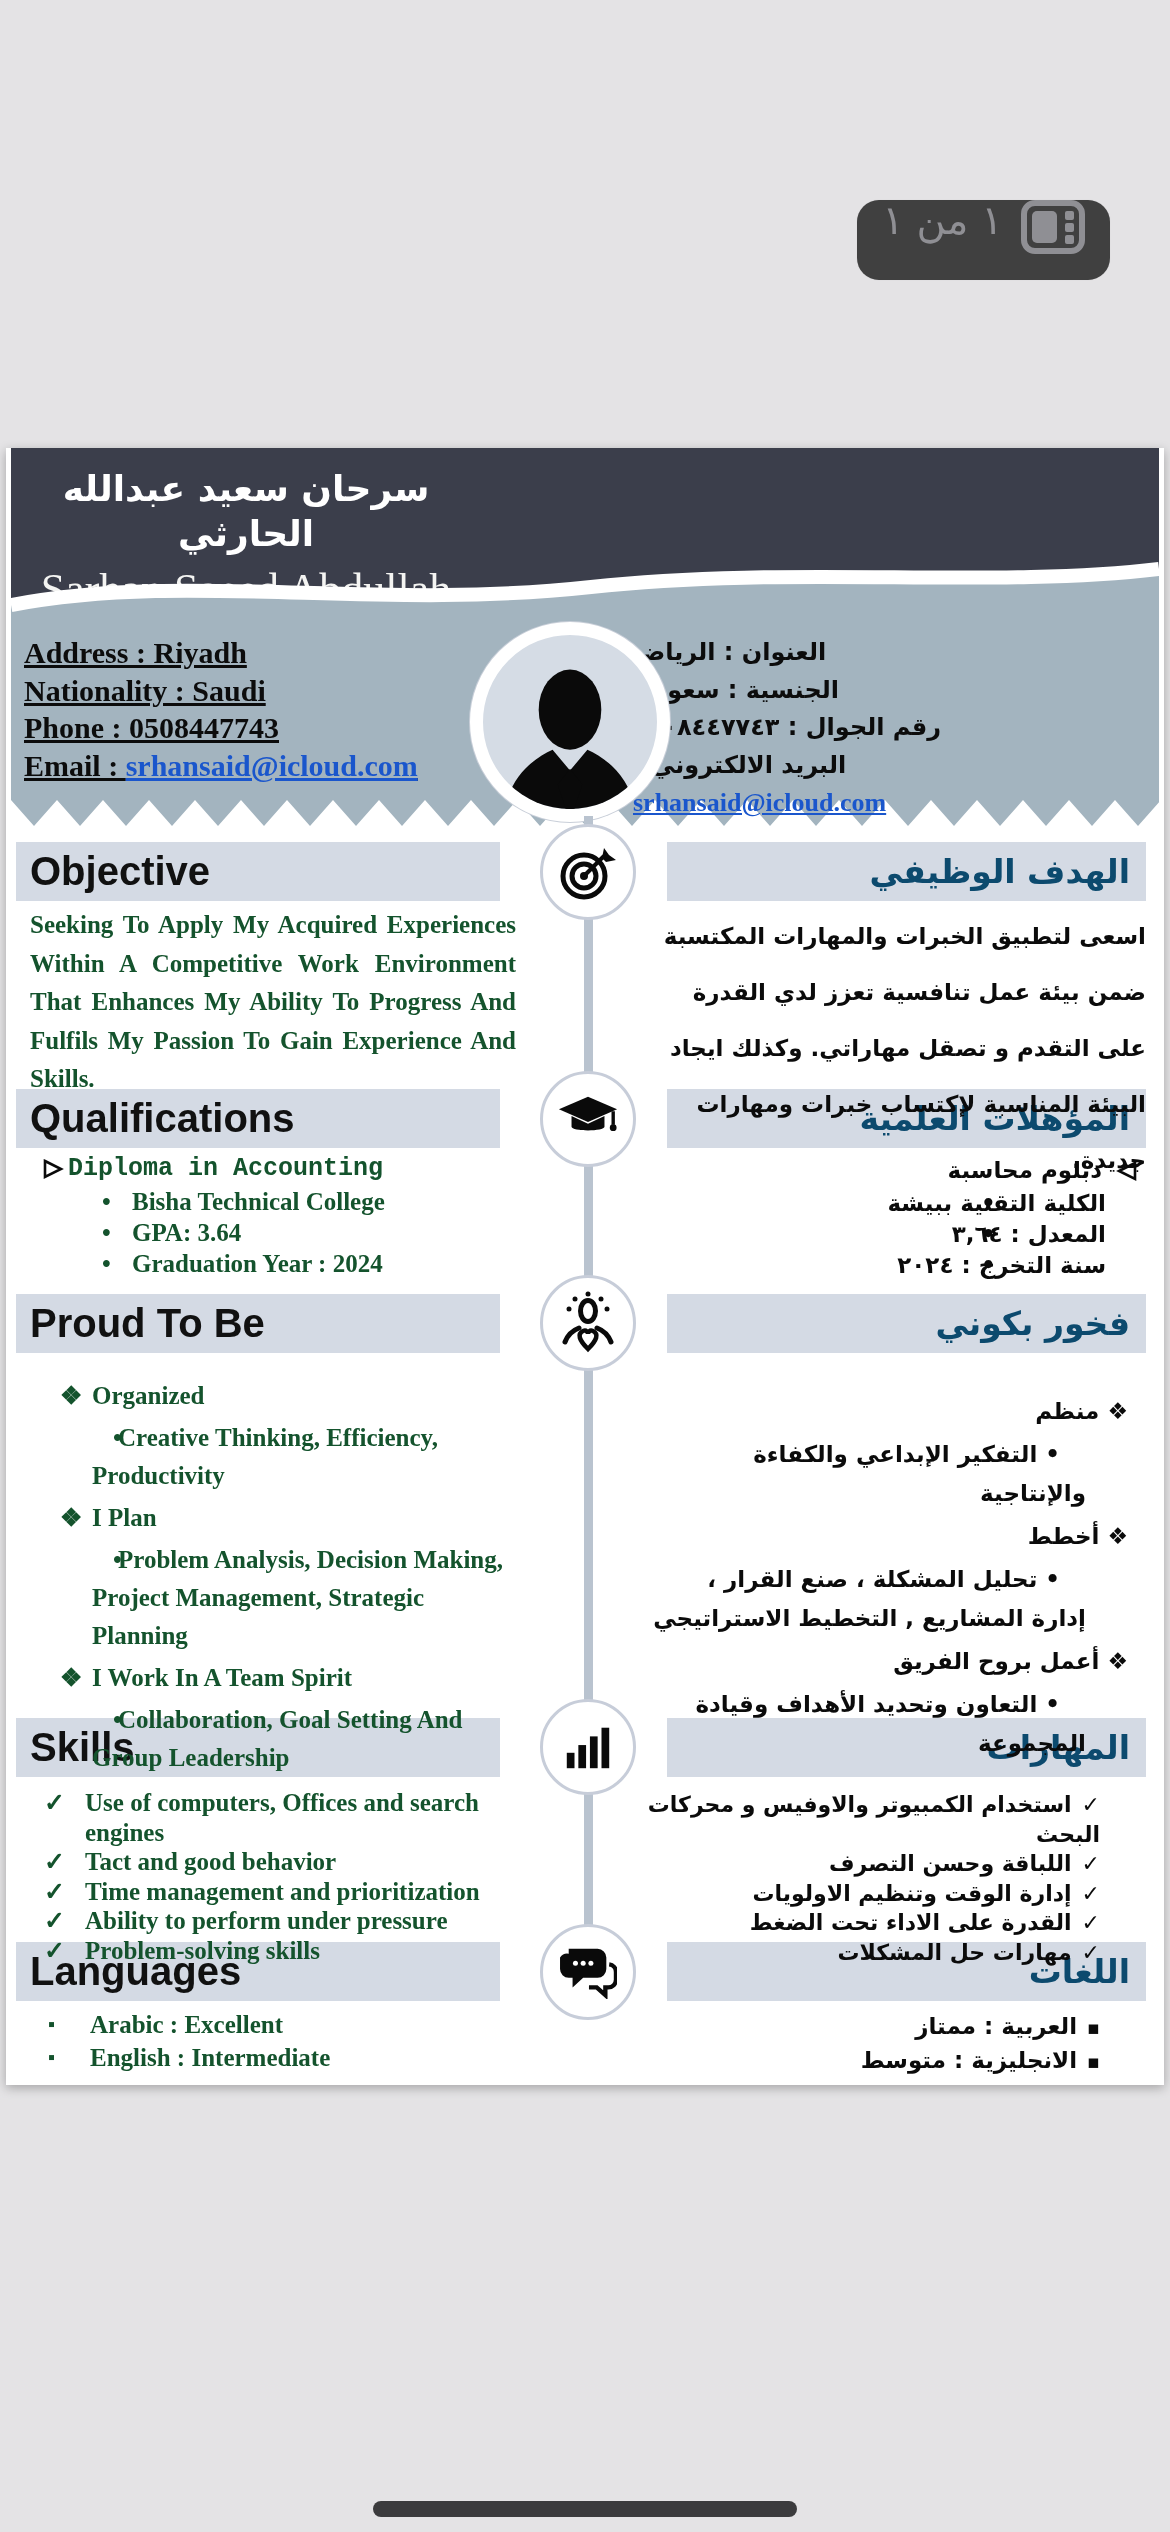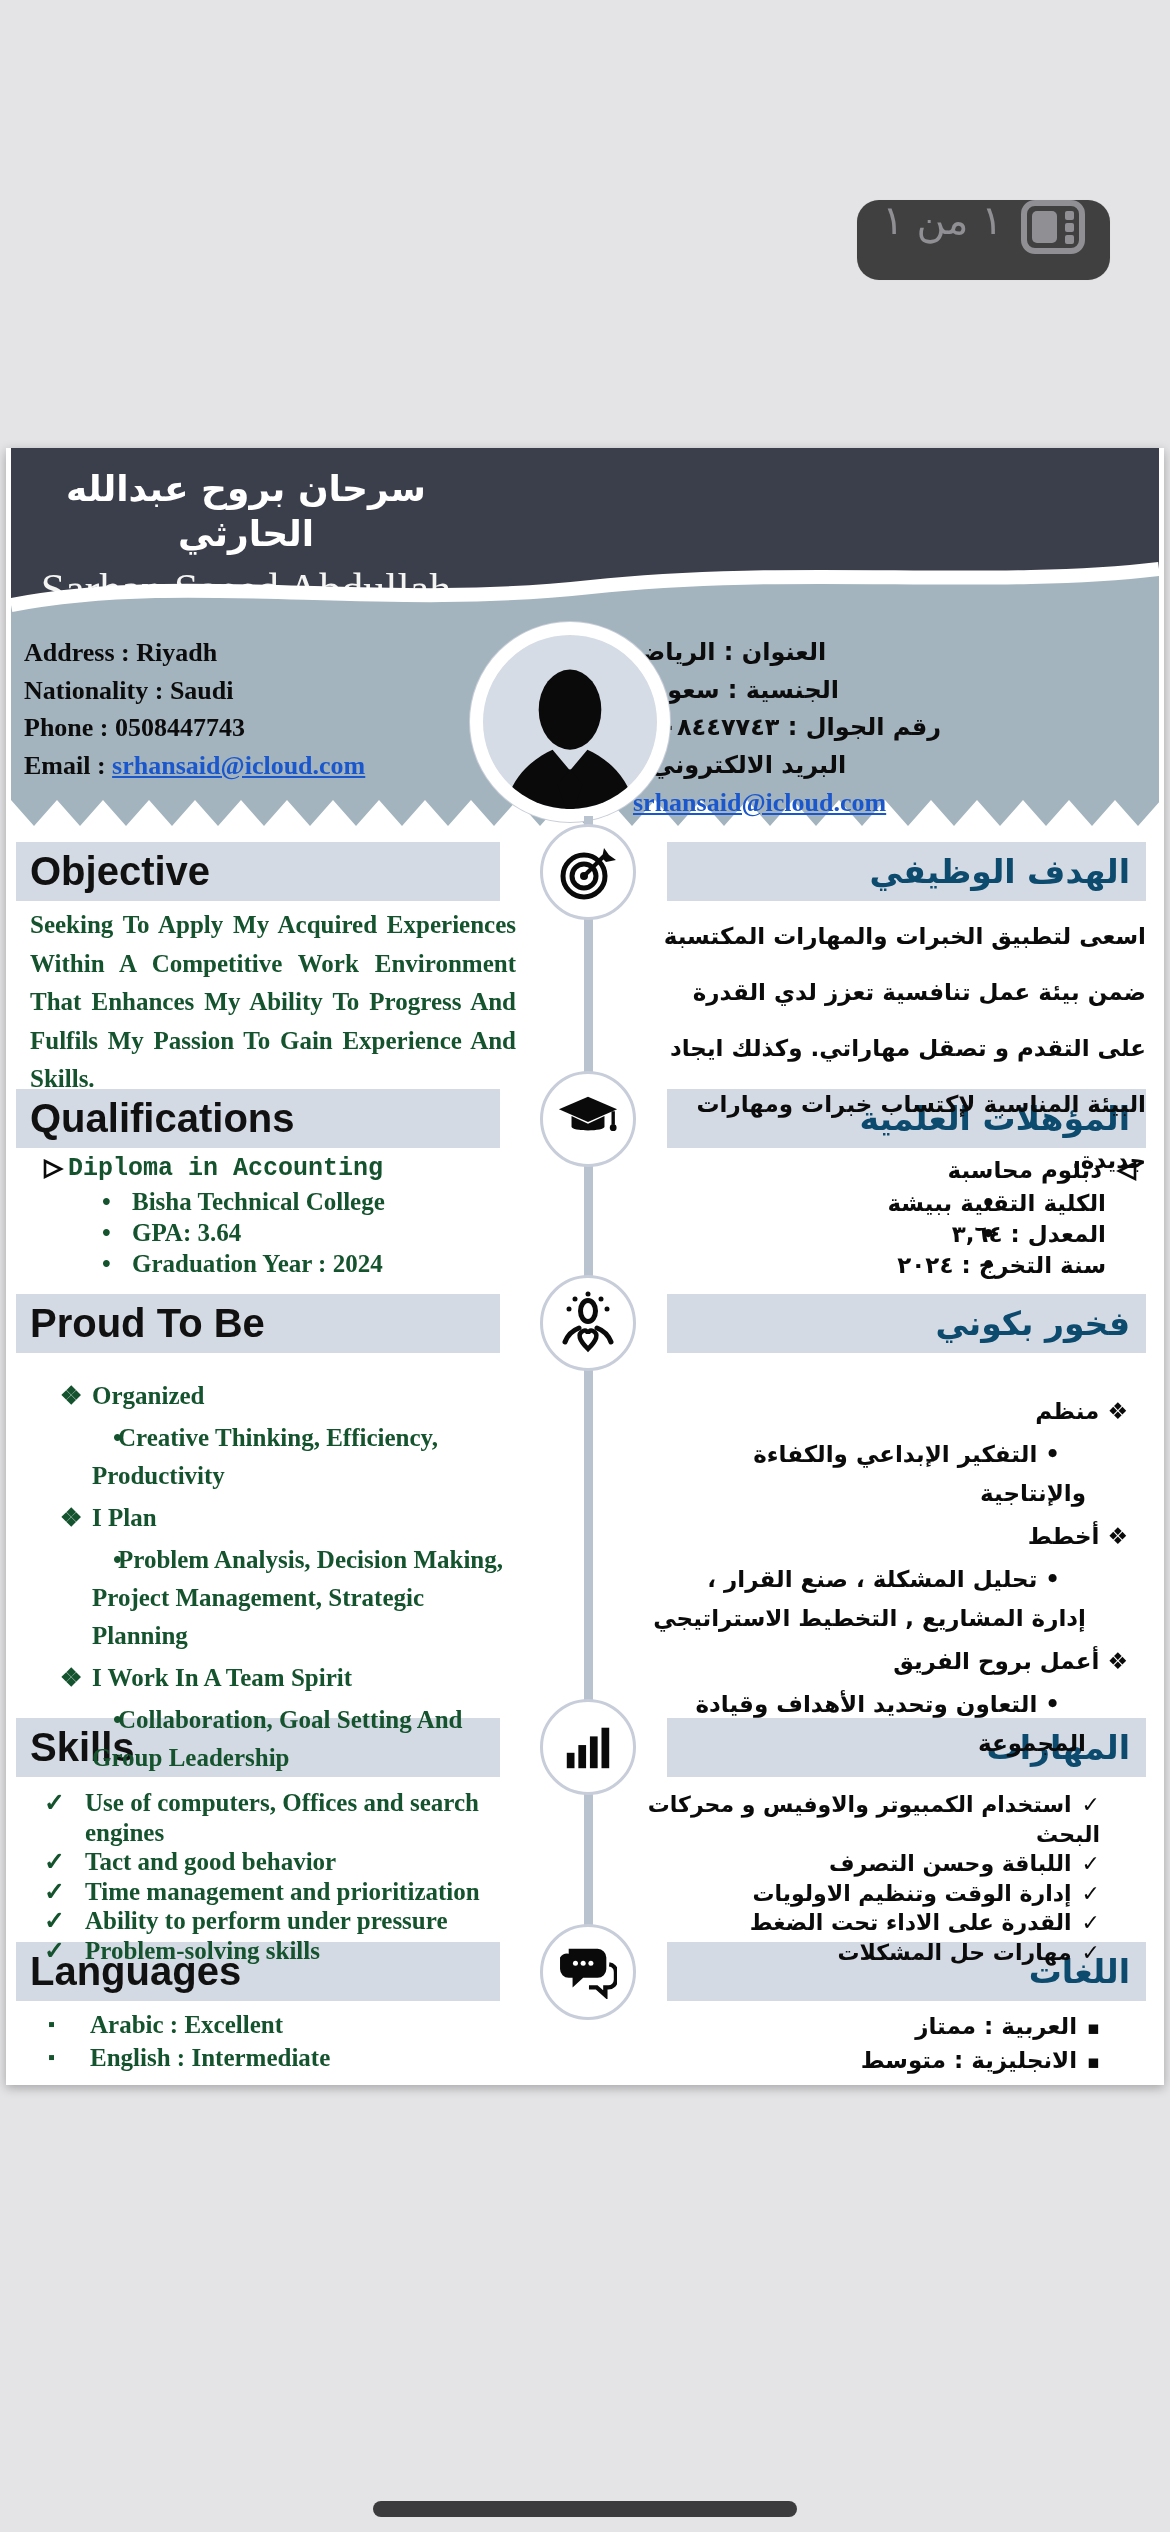--- a/index.html
+++ b/index.html
@@ -43,21 +43,21 @@
   }
   .wave{position:absolute;left:5px;top:95px;width:1148px;height:90px;}
   .band{
     position:absolute;left:5px;top:183px;width:1148px;height:169px;
     background:#a3b4bf;
   }
   .zigzag{position:absolute;left:5px;top:352px;width:1148px;height:26px;}
   
   .contact-en{
     position:absolute;left:18px;top:186px;width:420px;
-    font-size:26px;font-weight:bold;color:#0c0c0c;line-height:37.5px;
+    font-size:30px;font-weight:bold;color:#0c0c0c;line-height:37.5px;text-decoration:underline;
   }
   .contact-ar{
     position:absolute;right:71px;top:186px;width:460px;text-align:left;
     font-family:"DejaVu Sans",sans-serif;direction:rtl;
     font-size:24px;font-weight:bold;color:#0c0c0c;line-height:37.5px;
   }
   .email-link{color:#1a56cc;text-decoration:underline;font-weight:bold;}
   .contact-ar .email-link{direction:ltr;unicode-bidi:embed;font-family:"Liberation Serif",serif;font-size:26px;}
   
   .avatar{
@@ -140,21 +140,21 @@
     <rect x="44" y="11" width="9" height="9" rx="2" fill="#8f8f94"></rect>
     <rect x="44" y="23" width="9" height="9" rx="2" fill="#8f8f94"></rect>
     <rect x="44" y="35" width="9" height="9" rx="2" fill="#8f8f94"></rect>
   </svg>
 </div>
 
 <div class="doc-page">
 
   <div class="hero">
     <div class="names">
-      <div class="name-ar">سرحان بروح عبدالله الحارثي</div>
+      <div class="name-ar">سرحان سعيد عبدالله الحارثي</div>
       <div class="name-en">Sarhan Saeed Abdullah Al-Harthi</div>
     </div>
   </div>
   <svg class="wave" viewBox="0 0 1148 90" preserveAspectRatio="none">
     <path d="M0 62 C 180 28 360 68 580 44 C 780 22 980 46 1148 26 L1148 90 L0 90 Z" fill="#a3b4bf"></path>
     <path d="M0 62 C 180 28 360 68 580 44 C 780 22 980 46 1148 26" fill="none" stroke="#ffffff" stroke-width="14"></path>
   </svg>
   <div class="band"></div>
   <svg class="zigzag" viewBox="0 0 1148 26" preserveAspectRatio="none">
     <path id="zigzag-path" fill="#a3b4bf" d="M0 0 L23 26 L46 0 L69 26 L92 0 L115 26 L138 0 L161 26 L184 0 L207 26 L230 0 L253 26 L276 0 L299 26 L322 0 L345 26 L368 0 L391 26 L414 0 L437 26 L460 0 L483 26 L506 0 L529 26 L552 0 L575 26 L598 0 L621 26 L644 0 L667 26 L690 0 L713 26 L736 0 L759 26 L782 0 L805 26 L828 0 L851 26 L874 0 L897 26 L920 0 L943 26 L966 0 L989 26 L1012 0 L1035 26 L1058 0 L1081 26 L1104 0 L1127 26 L1150 0 Z"></path>

